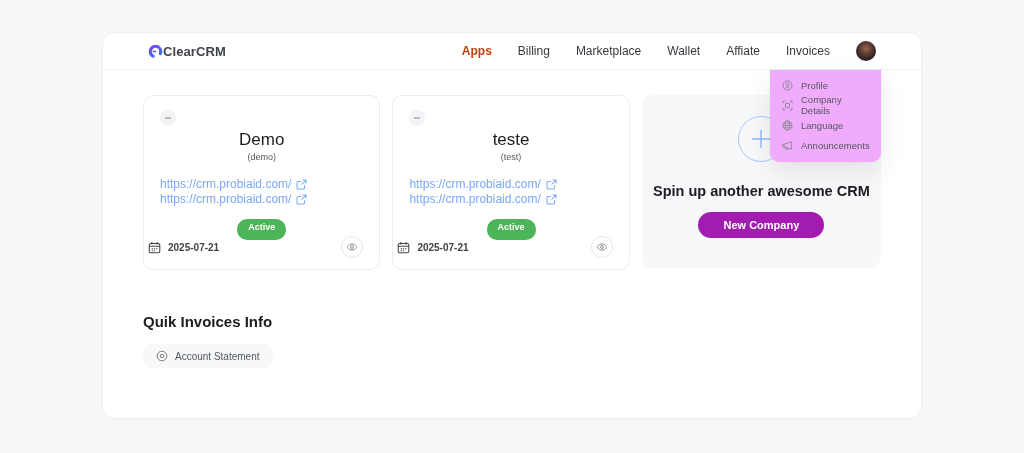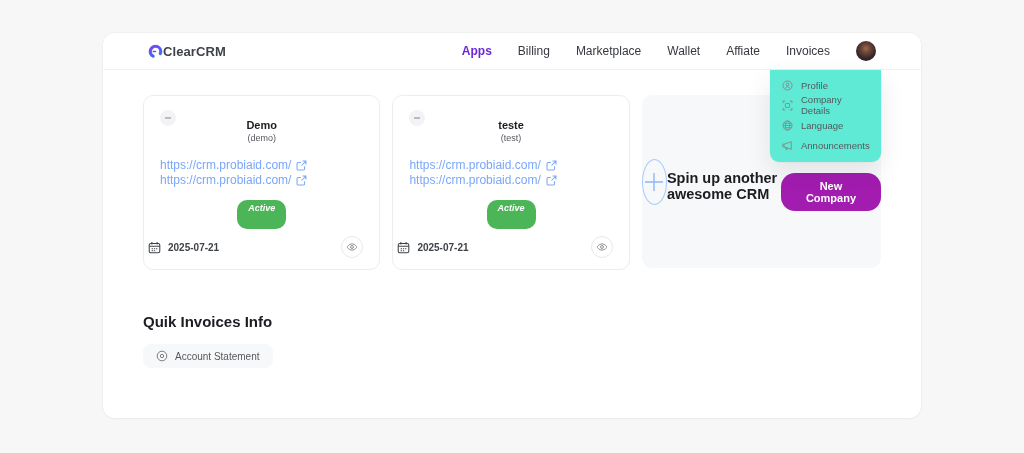--- a/index.html
+++ b/index.html
@@ -20,30 +20,30 @@
   
   .header {
     height: 37px; display:flex; align-items:center;
     padding: 0 45px;
     border-bottom: 1px solid #f1f2f3;
   }
   .logo { display:flex; align-items:center; }
   .logo-text { font-size:13px; font-weight:700; color:#3f4249; letter-spacing:0.1px; }
   .nav { margin-left:auto; display:flex; align-items:center; gap:26px; }
   .nav-item { font-size:12px; color:#35383d; cursor:pointer; }
-  .nav-item.active { color:#6d28d9; font-weight:700; }
+  .nav-item.active { color:#c2410c; font-weight:700; }
   .avatar {
     width:20px; height:20px; border-radius:50%;
     background: radial-gradient(circle at 50% 38%, #9a6a50 0%, #6d4436 28%, #33272b 62%, #221c20 100%);
     cursor:pointer;
   }
   
   .user-menu {
     position:absolute; left:667px; top:37px; width:111px;
-    background:#5eead4; border-radius: 0 0 9px 9px;
+    background:#f0abfc; border-radius: 0 0 9px 9px;
     box-shadow: 0 10px 24px rgba(40,45,60,0.10), 0 0 0 1px rgba(0,0,0,0.02);
     padding: 5px 0 7px; z-index: 20;
   }
   .menu-item {
     display:flex; align-items:center; gap:8px;
     padding: 5px 12px; height:20px; cursor:pointer;
   }
   .menu-item span.label { font-size:9.5px; color:#55595f; }
   .menu-item svg { flex: 0 0 auto; }
   
@@ -55,43 +55,43 @@
     border:1px solid #ededf0; border-radius:10px;
     background:#fff; position:relative;
     padding: 14px 16px;
   }
   .ph-logo {
     position:absolute; left:16px; top:14px;
     width:16px; height:16px; border-radius:50%;
     background:#f3f3f5; display:flex; align-items:center; justify-content:center;
   }
   .ph-logo i { display:block; width:6px; height:1.5px; background:#b9bbc0; }
-  .pc-title { text-align:center; font-size:11px; font-weight:700; color:#1b1d21; margin-top:9px; }
+  .pc-title { text-align:center; font-size:17px; font-weight:400; color:#1b1d21; margin-top:20px; }
   .pc-sub { text-align:center; font-size:9px; color:#55585e; margin-top:2px; }
   .pc-links { margin-top:15px; }
   .pc-link { display:flex; align-items:center; gap:5px; font-size:12px; color:#7aa7f8; text-decoration:none; line-height:15px; cursor:pointer; }
   .pc-badge-row { text-align:center; margin-top:9px; }
   .badge {
     display:inline-block; background:#4cb558; color:#fff;
-    font-size:9px; font-weight:600; padding:3px 11px 16px; border-radius:10px;font-style:italic;
+    font-size:9px; font-weight:600; padding:3px 11px 8px; border-radius:10px;
   }
   .pc-footer {
     position:absolute; left:4px; right:16px; bottom:11px;
     display:flex; align-items:center; justify-content:space-between;
   }
   .pc-date { display:flex; align-items:center; gap:7px; font-size:10px; font-weight:600; color:#3f4348; }
   .eye-btn {
     width:22px; height:22px; border-radius:50%;
     border:1px solid #e7e8ea; background:#fff;
     display:flex; align-items:center; justify-content:center; cursor:pointer;
   }
   
   .new-card {
     width:240px; height:173px; border-radius:10px;
-    background:#f7f8f9; display:flex; align-items:center;
+    background:#f7f8f9; display:flex; flex-direction:column; align-items:center;
     padding-top:21px;
   }
   .plus-circle {
     width:46px; height:46px; border-radius:50%;
     border:1.5px solid #a9c9fa;
     display:flex; align-items:center; justify-content:center;
     cursor:pointer; margin-bottom:21px;
   }
   .new-msg { font-size:14.5px; font-weight:700; color:#1b1d21; margin-bottom:13px; }
   .btn-primary {

